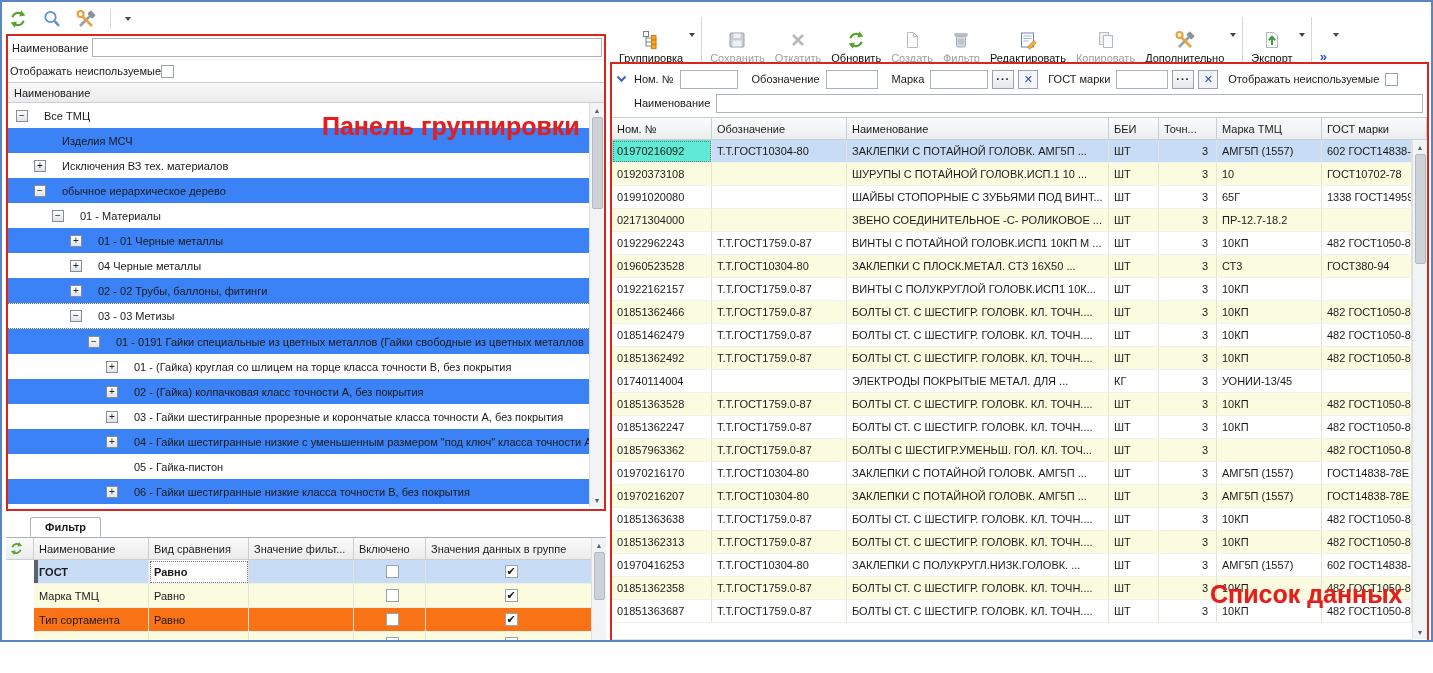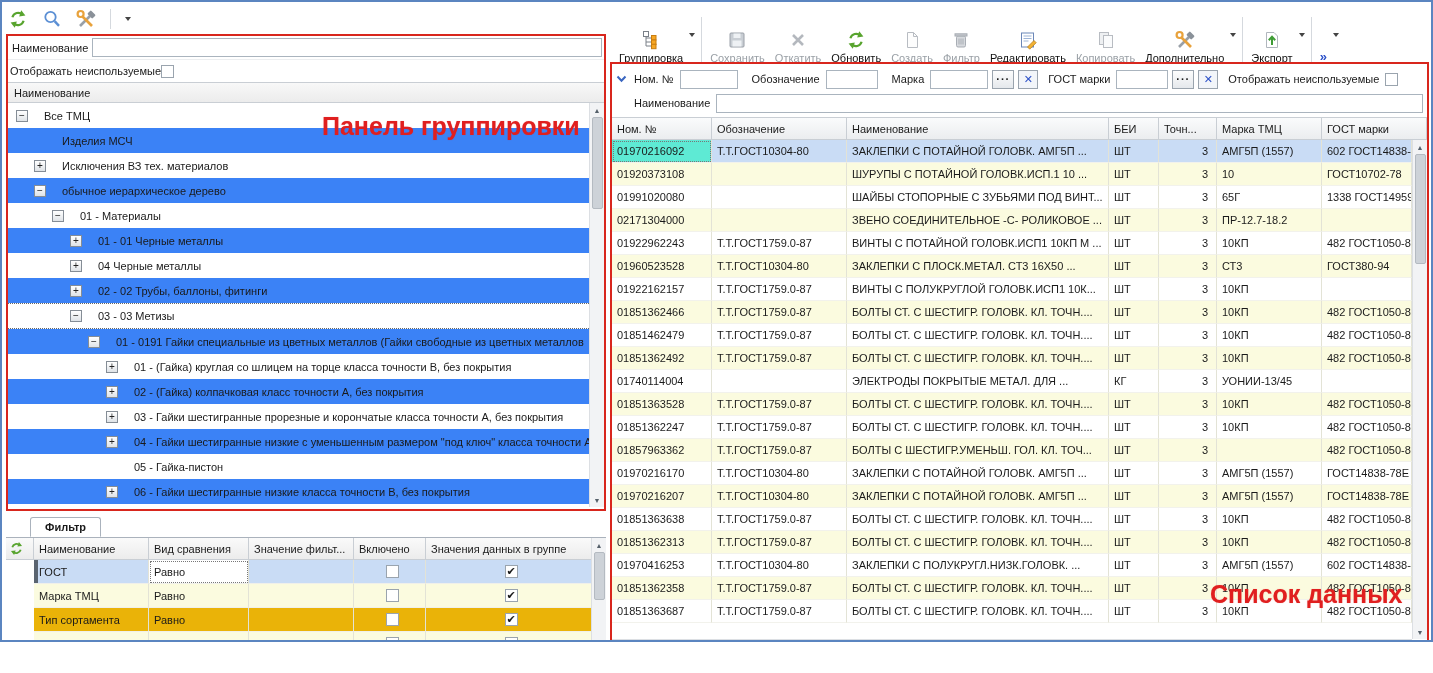--- a/index.html
+++ b/index.html
@@ -51,24 +51,24 @@
   
   .filter-area { position:absolute; left:4px; top:512px; width:600px; height:146px; }
   .ftabs { height:24px; border-bottom:1px solid #aab2bc; display:flex; align-items:flex-end; padding-left:24px; }
   .ftab { border:1px solid #aab2bc; border-bottom:1px solid #fff; background:#fff; border-radius:3px 3px 0 0; padding:3px 14px; font-weight:bold; }
   .ftable { position:relative; height:121px; overflow:hidden; }
   .f-grid { display:grid; grid-template-columns:28px 115px 100px 105px 72px 166px; }
   .f-head { height:22px; }
   .f-head .fcell { background:linear-gradient(#fafafa,#ececec); border-right:1px solid #c9ced4; border-bottom:1px solid #c9ced4; display:flex; align-items:center; padding-left:5px; white-space:nowrap; overflow:hidden; }
   .f-head .fcell.icon-cell { padding-left:3px; }
   .f-row { height:24px; }
-  .f-row .fcell { display:flex; align-items:center; padding-left:5px; border-right:1px solid #e3e3d6; border-bottom:1px solid #f0f0ea; background:#eab308; white-space:nowrap; overflow:hidden; }
+  .f-row .fcell { display:flex; align-items:center; padding-left:5px; border-right:1px solid #e3e3d6; border-bottom:1px solid #f0f0ea; background:#f97316; white-space:nowrap; overflow:hidden; }
   .f-row .fcell.gutter { background:#fff; border:none; padding:0; }
   .f-row.alt .fcell:not(.gutter) { background:#fbfbdf; }
-  .f-row.selected .fcell:not(.gutter) { background:#c9dcf5; }
+  .f-row.selected .fcell:not(.gutter) { background:#c9dcf5;font-weight:bold; }
   .f-row.selected .fcell.name-cell { position:relative; }
   .f-row.selected .fcell.name-cell::before { content:""; position:absolute; left:0; top:0; bottom:0; width:4px; background:#5a6470; }
   .f-row .fcell.editor { background:#fff !important; outline:1px dotted #777; outline-offset:-2px; }
   .fcheck-wrap { width:100%; display:flex; justify-content:center; }
 
   .left-hsb { position:absolute; left:4px; top:660px; width:600px; height:9px; }
 
   
   .data-panel { position:absolute; left:608px; top:60px; width:819px; height:593px; border:2px solid #d8261d; background:#fff; overflow:hidden; }
   .search-area { padding:3px 2px 2px 2px; }

